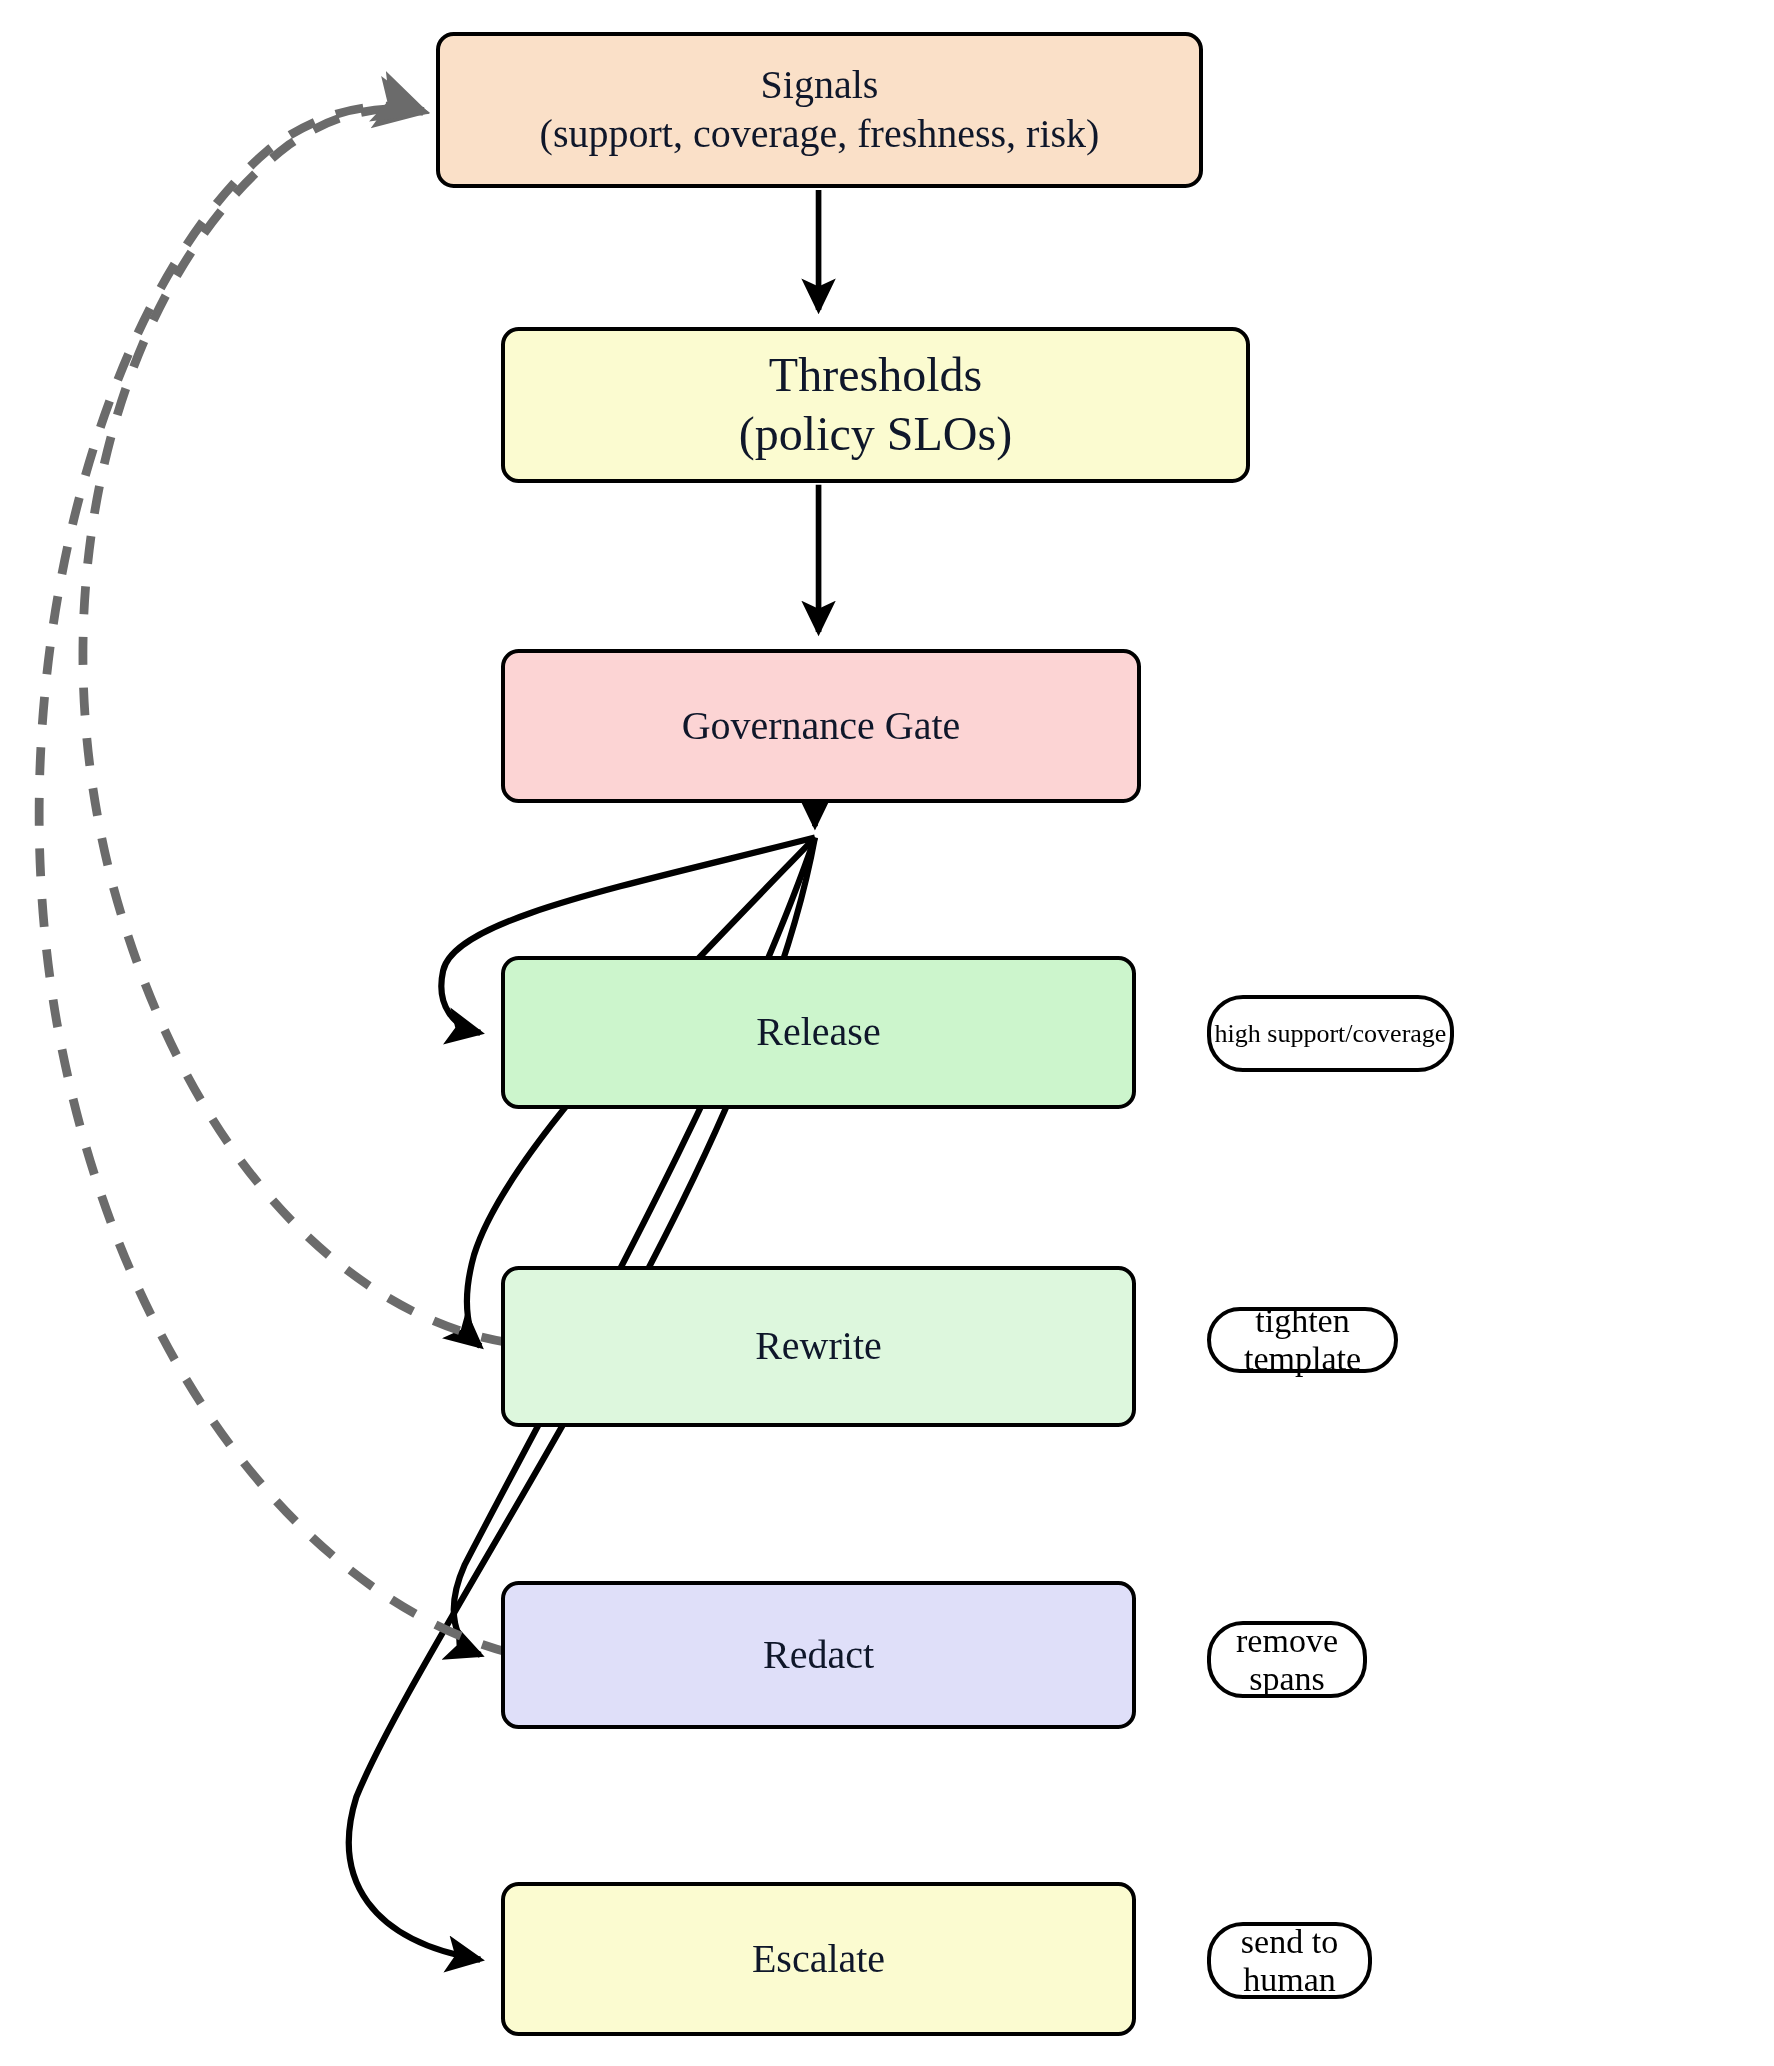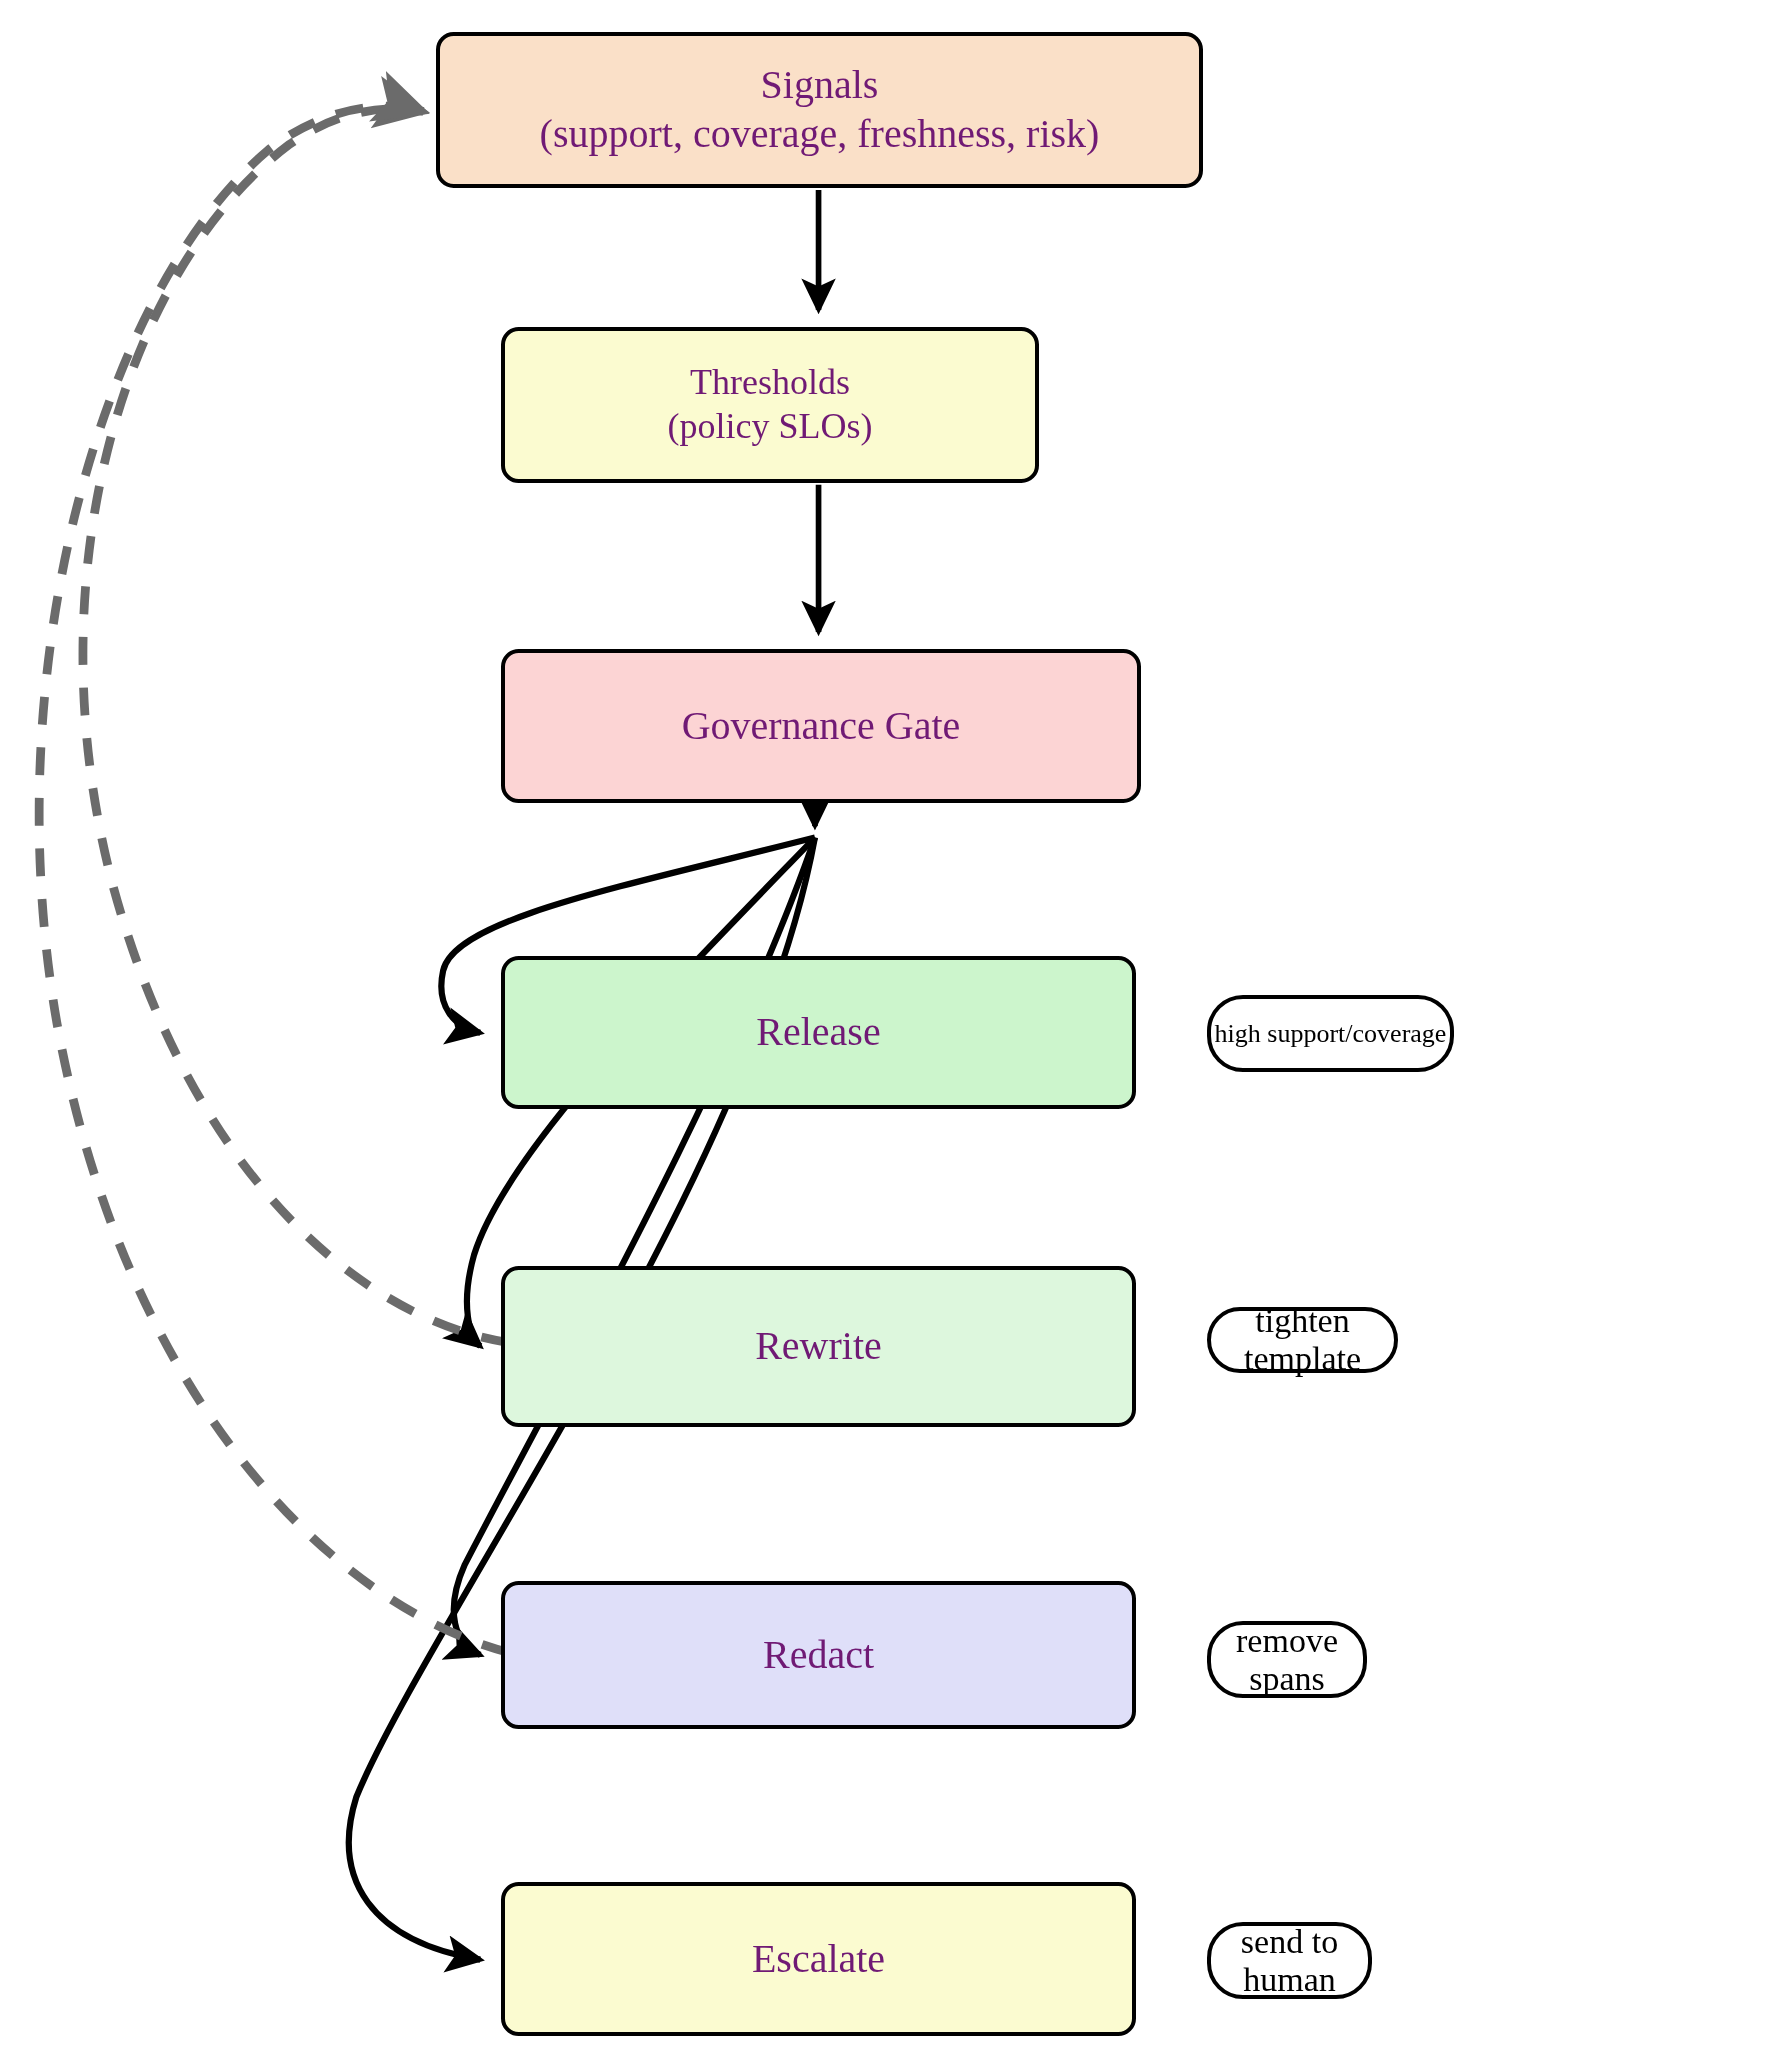--- a/index.html
+++ b/index.html
@@ -1,21 +1,21 @@
 <!DOCTYPE html>
 <html style="font-size:8.3px"><head>
 <meta charset="utf-8">
 <style>
   html,body{margin:0;padding:0;background:#ffffff;}
   body{width:1775px;height:2066px;position:relative;overflow:hidden;
        font-family:"Liberation Serif","DejaVu Serif",serif;}
   #canvas{position:absolute;left:0;top:0;width:1775px;height:2066px;}
   .node{position:absolute;box-sizing:border-box;border:4.6px solid #000;
         border-radius:17.6px;display:flex;align-items:center;justify-content:center;
-        text-align:center;line-height:1.22;color:#701a75;z-index:3;}
+        text-align:center;line-height:1.22;color:#0f172a;z-index:3;}
   .node .lbl{display:block;}
   .pill{position:absolute;box-sizing:border-box;border:4.6px solid #000;
         background:#ffffff;border-radius:36px;display:flex;align-items:center;
         justify-content:center;text-align:center;color:#000;z-index:3;}
   svg#edges{position:absolute;left:0;top:0;width:1775px;height:2066px;z-index:2;
             overflow:visible;}
 </style>
 </head>
 <body>
 
@@ -74,21 +74,21 @@
     </g>
   </svg>
 
   <div class="node" style="left:436px;top:32px;width:767px;height:156px;background:#fae0c8;font-size:40px;">
     <span>
       <span class="lbl">Signals</span>
       <span class="lbl">(support, coverage, freshness, risk)</span>
     </span>
   </div>
 
-  <div class="node" style="left:501px;top:327px;width:538px;height:156px;background:#fbfbd0;font-size:36px;">
+  <div class="node" style="left:501px;top:327px;width:749px;height:156px;background:#fbfbd0;font-size:48px;">
     <span>
       <span class="lbl">Thresholds</span>
       <span class="lbl">(policy SLOs)</span>
     </span>
   </div>
 
   <div class="node" style="left:501px;top:649px;width:640px;height:154px;background:#fcd4d4;font-size:40px;">
     <span class="lbl">Governance Gate</span>
   </div>
 

